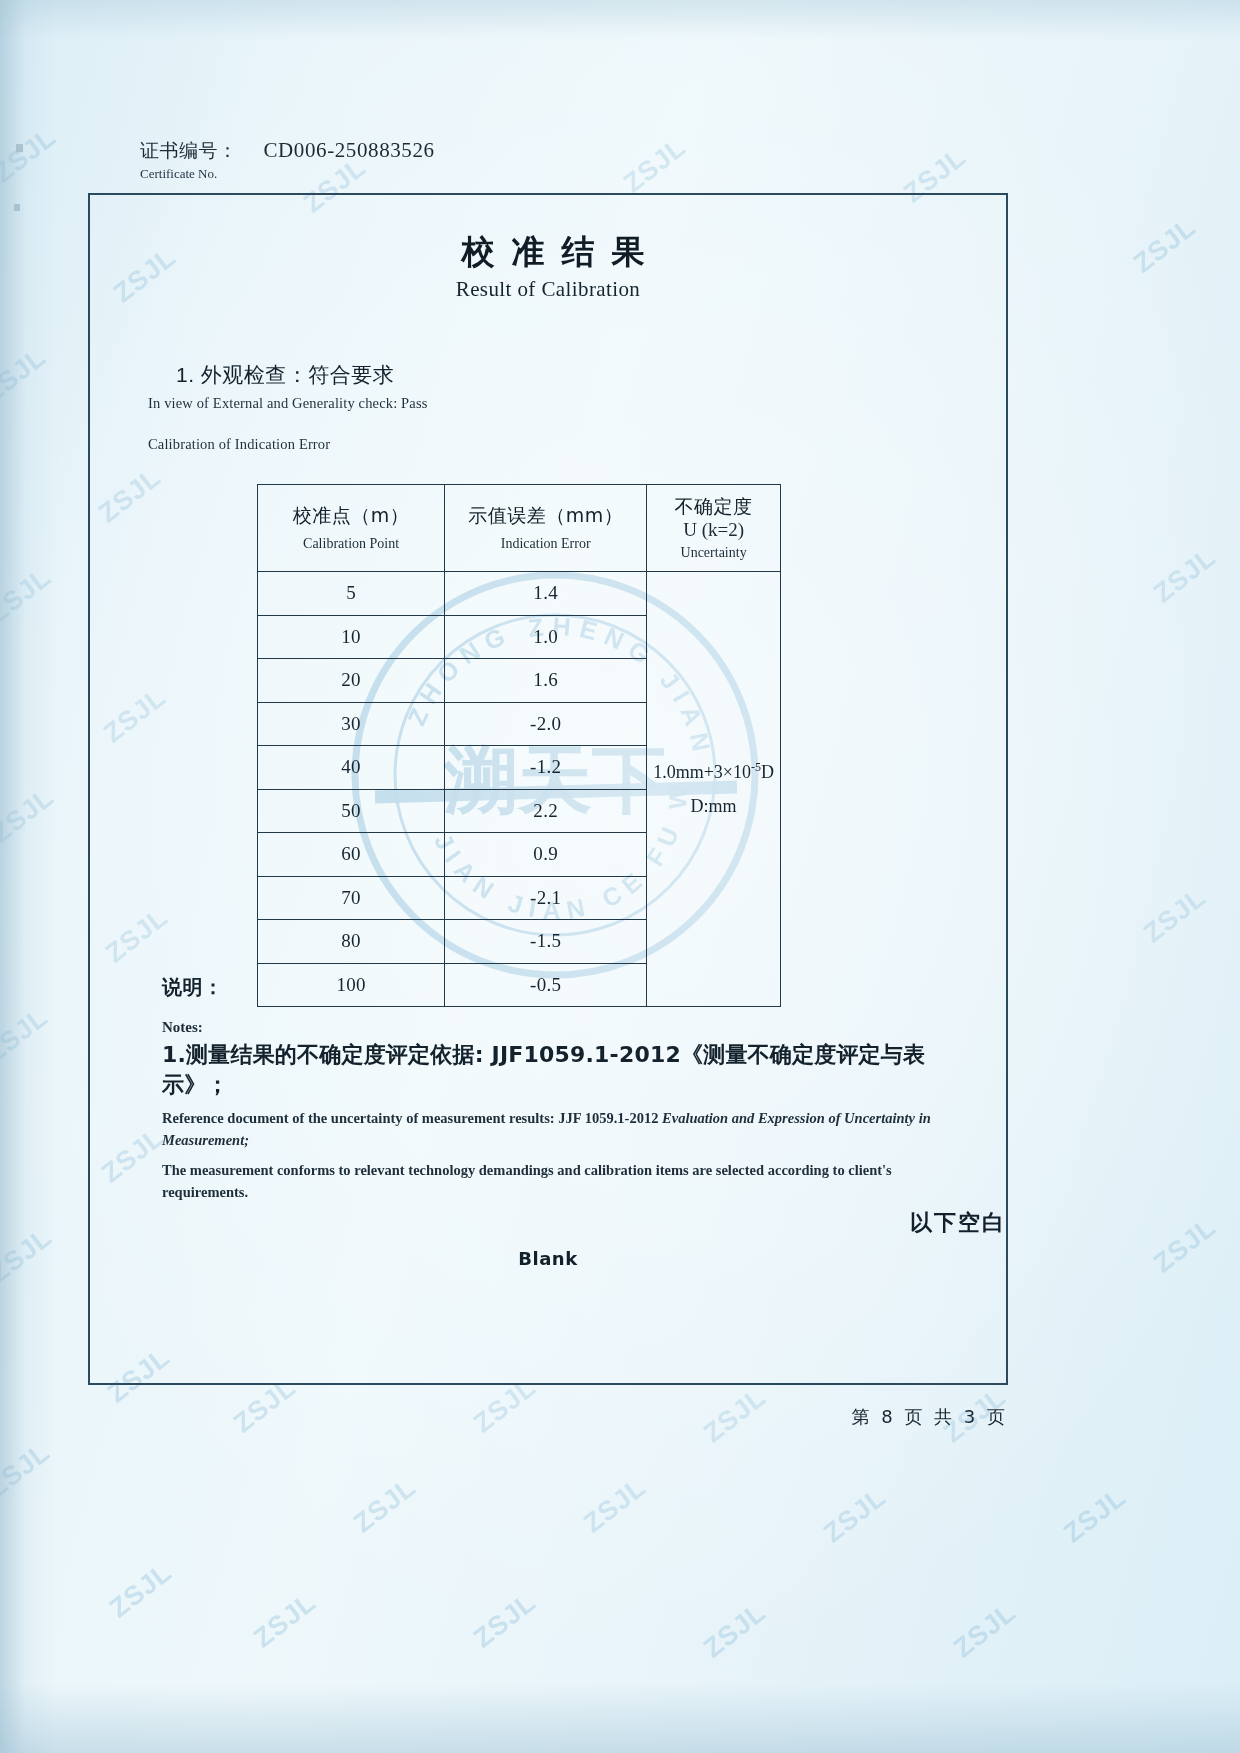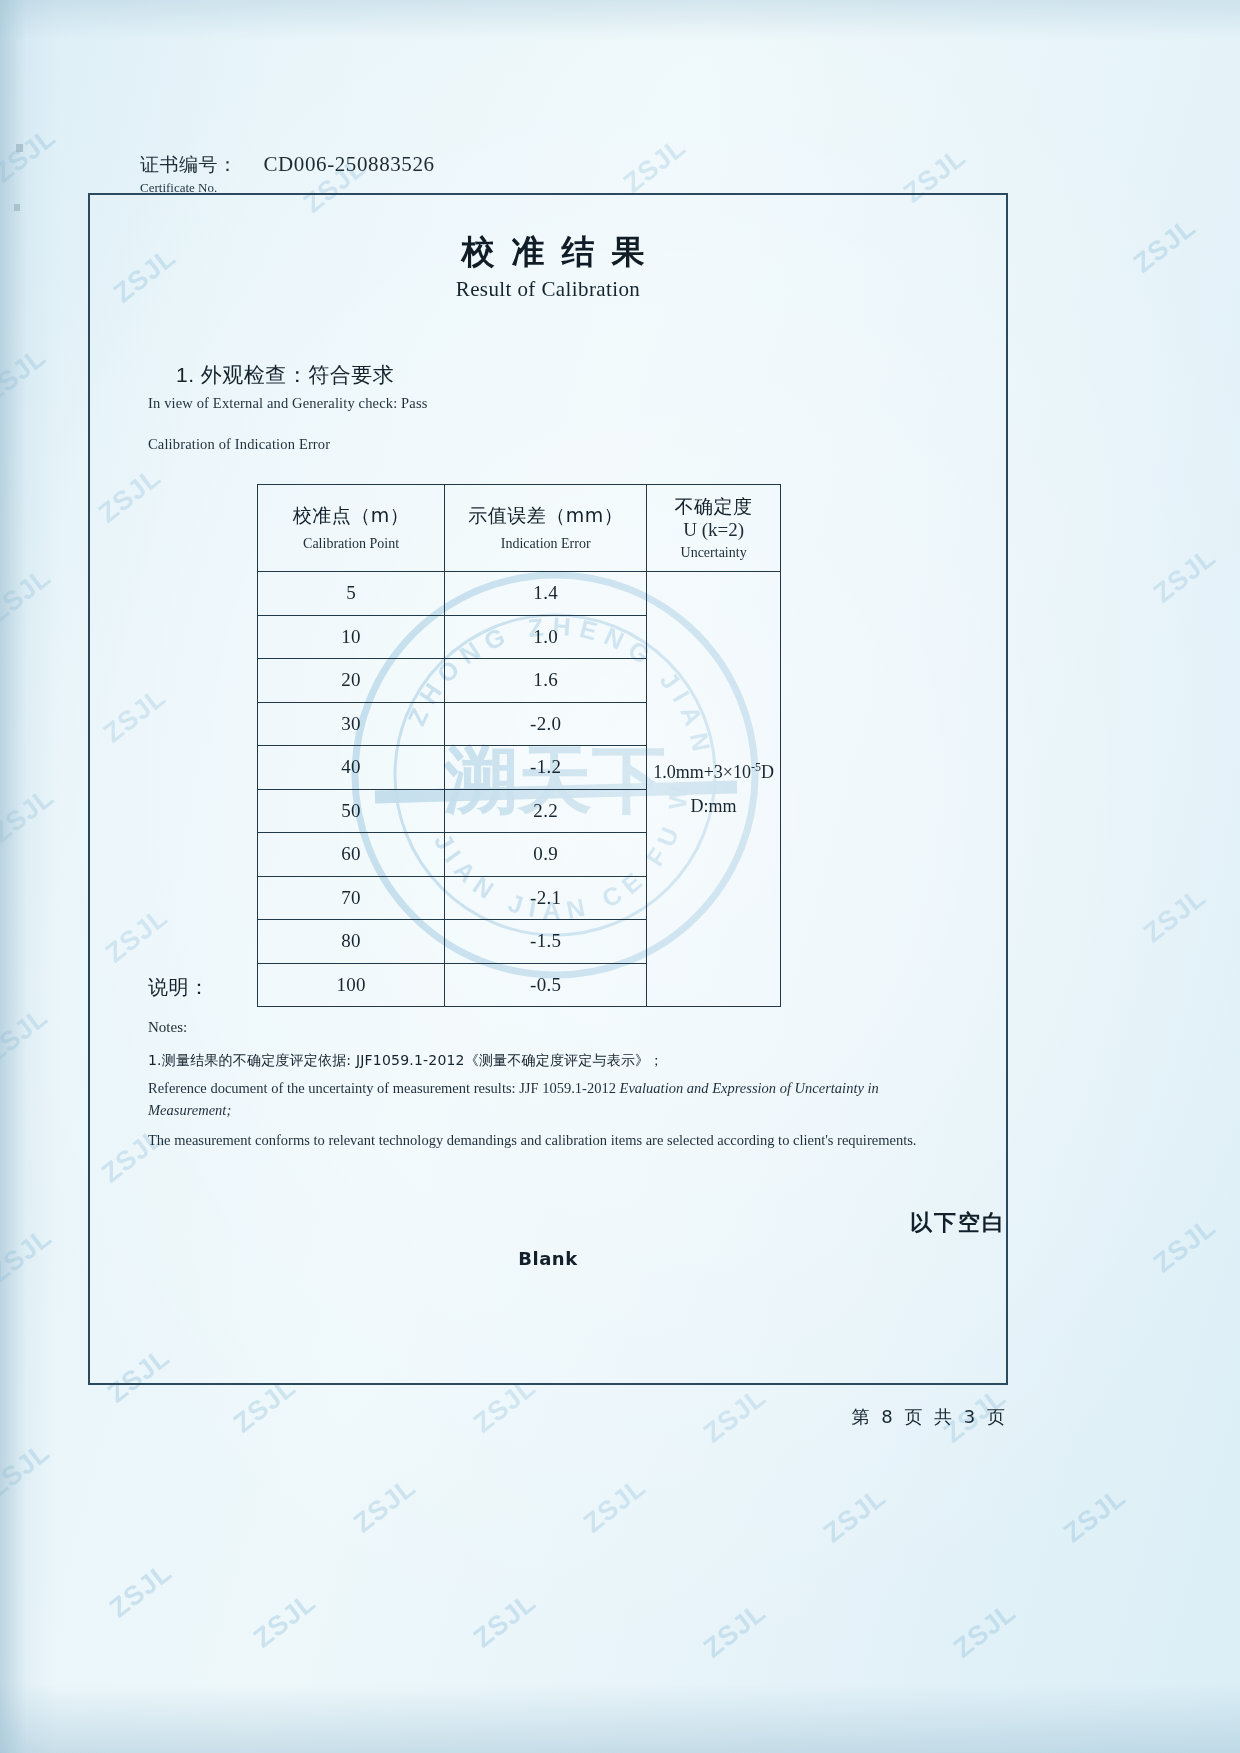--- a/index.html
+++ b/index.html
@@ -96,21 +96,20 @@
   }
   .cert-no-row {
     display: flex;
     align-items: baseline;
   }
   .cert-no-label-cn {
     font-size: 19px;
     letter-spacing: 0.5px;
     font-family: "DejaVu Sans", sans-serif;
     color: #1b2a33;
-    margin-top: 14px;
   }
   .cert-no-value {
     font-size: 21px;
     margin-left: 26px;
     letter-spacing: 0.6px;
     color: #1b2a33;
   }
   .cert-no-label-en {
     font-size: 13px;
     margin-top: 2px;
@@ -215,39 +214,40 @@
     padding: 0 6px;
   }
   td.unc-cell sup {
     font-size: 12px;
     vertical-align: super;
   }
 
   
   .notes {
     position: absolute;
-    left: 58px;
+    left: 72px;
     right: 45px;
     top: 779px;
+    font-weight: bold;
   }
   .notes-cn-head {
     font-family: "DejaVu Sans", sans-serif;
     font-size: 20px;
     letter-spacing: 0.5px;
     color: #13222c;
   }
   .notes-en-head {
     font-size: 15px;
     margin-top: 18px;
     color: #1b2b36;
   }
   .note-cn {
     font-family: "DejaVu Sans", sans-serif;
-    font-size: 14px;
-    margin-top: 16px;
+    font-size: 22px;
+    margin-top: 4px;
     letter-spacing: 0.2px;
     color: #13222c;
   }
   .note-en {
     font-size: 14.5px;
     margin-top: 7px;
     line-height: 1.55;
     color: #1d2e3a;
   }
   .note-en i { font-style: italic; }

